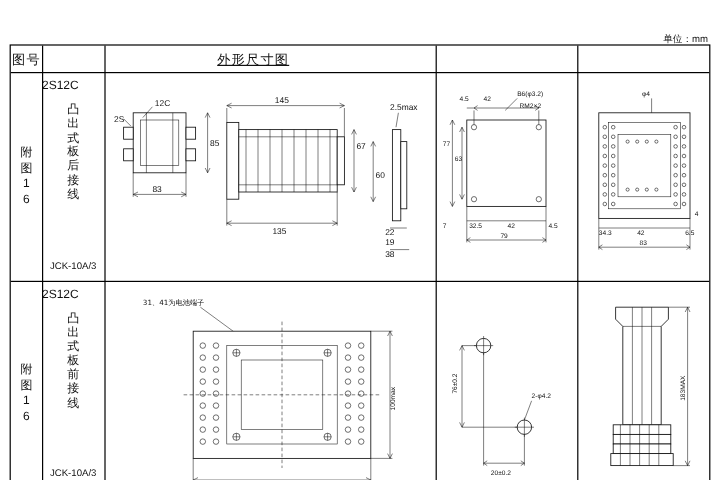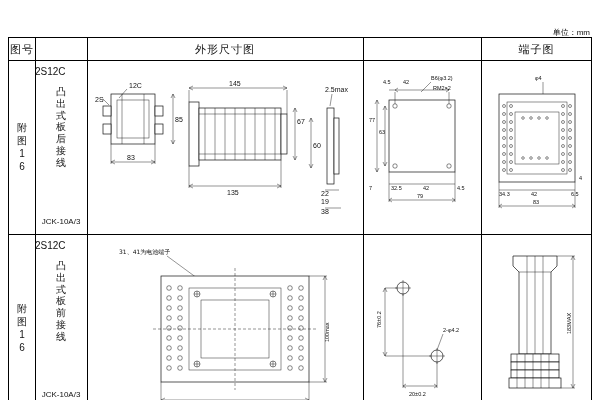--- a/index.html
+++ b/index.html
@@ -59,22 +59,21 @@
 
     <div class="vline" style="left:26px;height:384px;"></div>
     <div class="vline" style="left:78px;height:384px;"></div>
     <div class="vline" style="left:354px;height:384px;"></div>
     <div class="vline" style="left:472px;height:384px;"></div>
 
     <div class="hline" style="top:22px;"></div>
     <div class="hline" style="top:196px;"></div>
 
     <div class="hdr" style="left:0;width:26px;">图号</div>
-    <div class="hdr" style="left:78px;width:276px;">外形尺寸图</div>
-    <div class="hdr" style="left:472px;width:111px;">端子图</div>
+    <div class="hdr" style="left:64px;width:276px;text-decoration:underline;">外形尺寸图</div>
 
     <div class="lcell" style="left:0;top:22px;width:26px;height:174px;">
       <div style="font-size:10px;line-height:1.3;">
         <div>附</div>
         <div>图</div>
         <div>1</div>
         <div>6</div>
       </div>
     </div>
 

